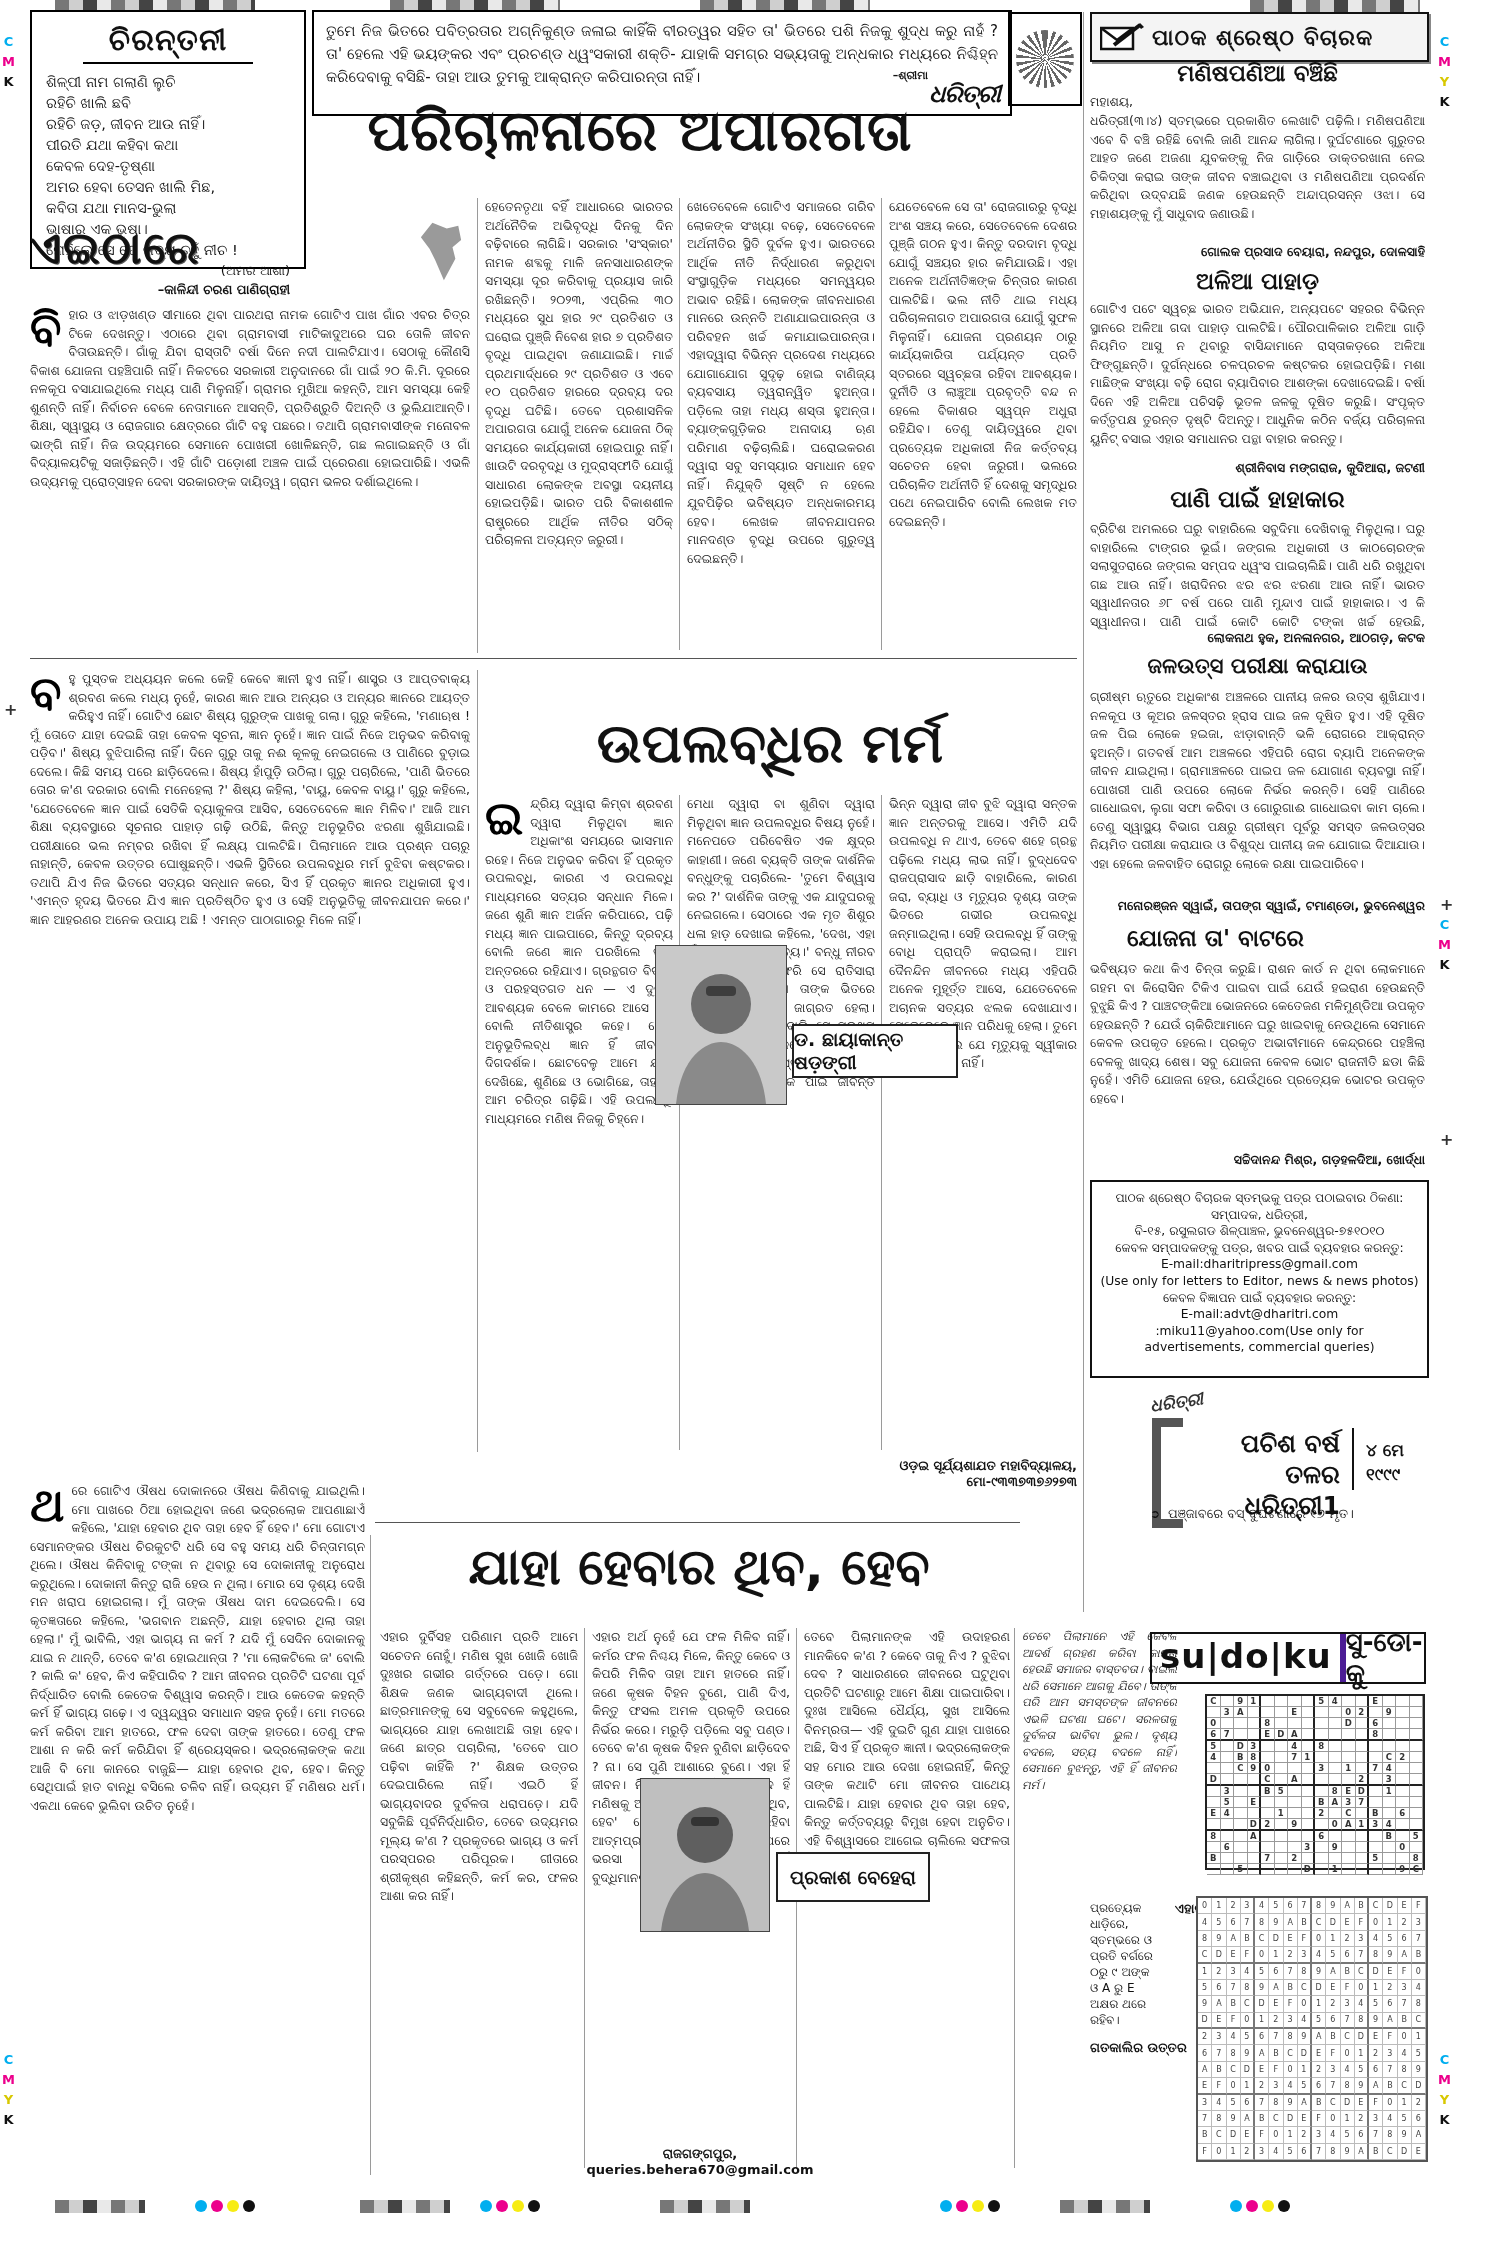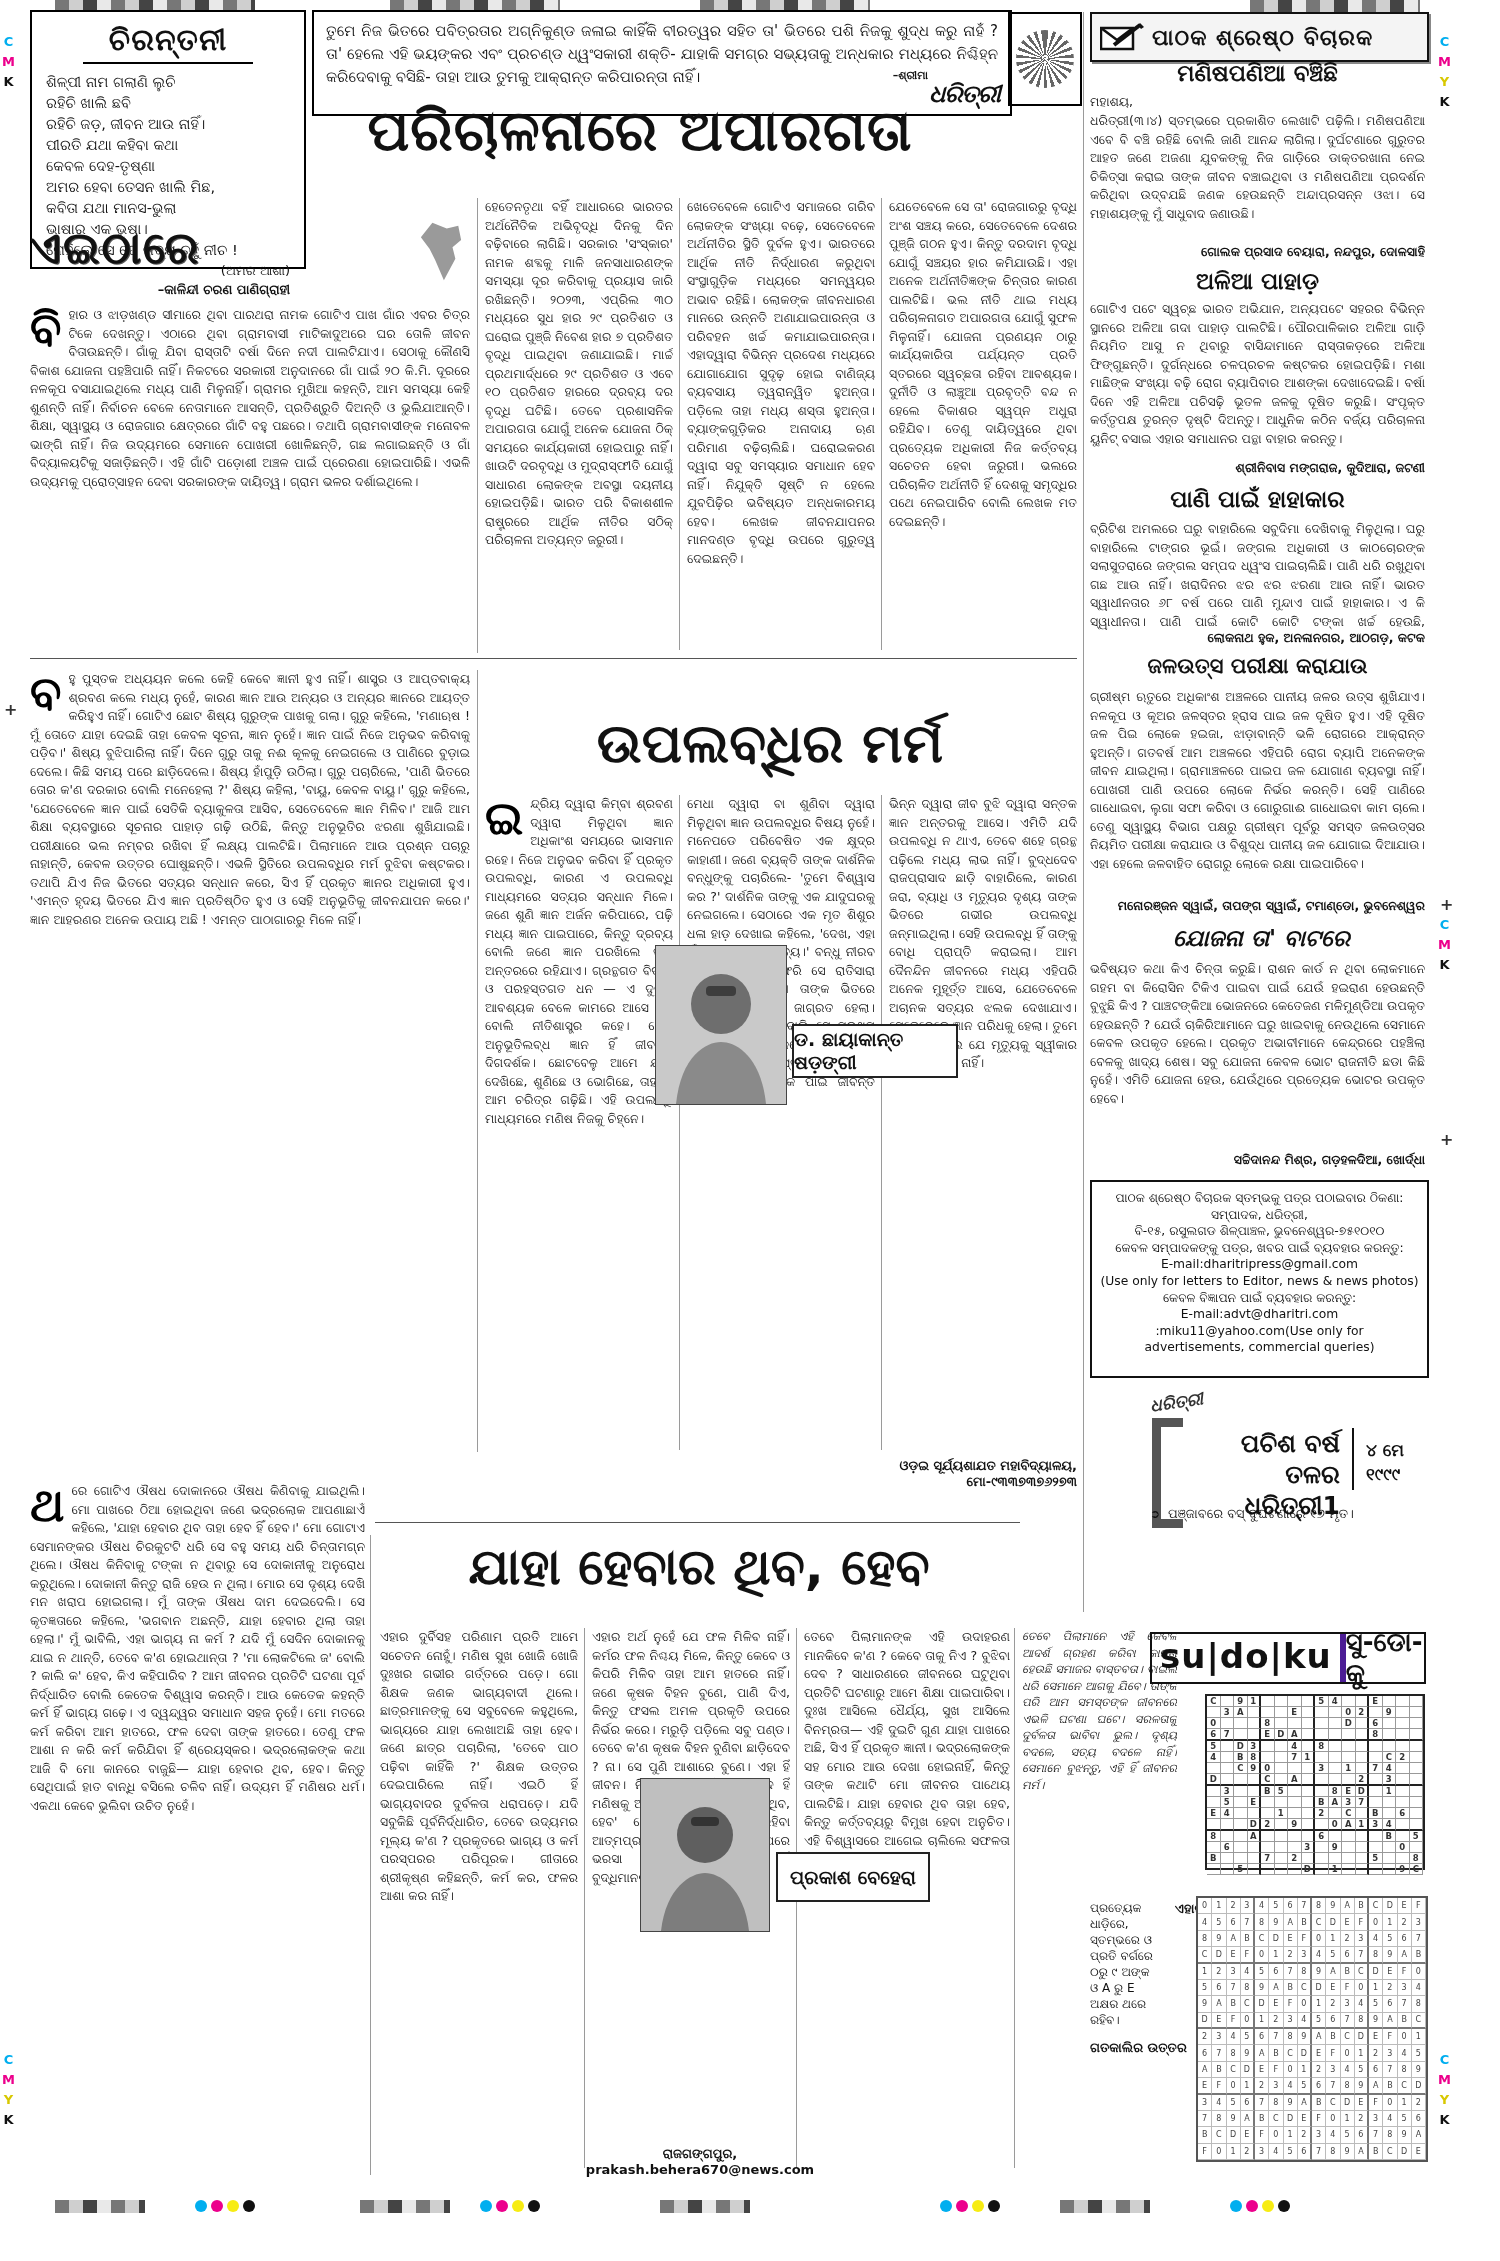--- a/index.html
+++ b/index.html
@@ -203,21 +203,21 @@
 
   <div class="abs photo" style="left:640px;top:1778px;width:128px;height:152px;">
     <svg width="128" height="152" viewBox="0 0 128 152">
       <rect width="128" height="152" fill="#bfbfbf"></rect>
       <circle cx="64" cy="56" r="28" fill="#5f5f5f"></circle>
       <rect x="50" y="38" width="28" height="9" rx="4" fill="#333"></rect>
       <path d="M20,152 C25,108 50,94 64,94 C78,94 103,108 108,152 Z" fill="#7d7d7d"></path>
     </svg>
   </div>
   <div class="abs name-box" style="left:776px;top:1852px;width:150px;height:46px;font-size:19px;">ପ୍ରକାଶ ବେହେରା</div>
-  <div class="abs bullet-mail" style="left:560px;top:2146px;width:280px;text-align:center;">ରାଜଗଙ୍ଗପୁର, prakash.behera670@news.com</div>
+  <div class="abs bullet-mail" style="left:560px;top:2146px;width:280px;text-align:center;">ରାଜଗଙ୍ଗପୁର, queries.behera670@gmail.com</div>
 
   <div class="abs vrule" style="left:1083px;top:12px;height:1600px;"></div>
 
   <div class="abs letters-header" style="left:1090px;top:12px;width:319px;height:38px;">
     <svg width="44" height="28" viewBox="0 0 44 28">
       <rect x="1" y="5" width="32" height="21" fill="#fff" stroke="#111" stroke-width="2.5"></rect>
       <polyline points="1,5 17,17 33,5" fill="none" stroke="#111" stroke-width="2.5"></polyline>
       <line x1="14" y1="22" x2="40" y2="2" stroke="#111" stroke-width="4"></line>
       <polygon points="40,0 44,4 41,6 38,2" fill="#111"></polygon>
     </svg>
@@ -234,21 +234,21 @@
   <div class="abs sig" style="left:1090px;top:460px;width:335px;">ଶ୍ରୀନିବାସ ମଙ୍ଗରାଜ, କୁଦିଆରା, ଜଟଣୀ</div>
 
   <div class="abs letter-head" style="left:1090px;top:486px;width:335px;">ପାଣି ପାଇଁ ହାହାକାର</div>
   <div class="abs txt" style="left:1090px;top:520px;width:335px;height:112px;overflow:hidden;">ବ୍ରିଟିଶ ଅମଲରେ ଘରୁ ବାହାରିଲେ ସବୁଦିମା ଦେଖିବାକୁ ମିଳୁଥିଲା। ଘରୁ ବାହାରିଲେ ଟାଙ୍ଗର ଭୂଇଁ। ଜଙ୍ଗଲ ଅଧିକାରୀ ଓ କାଠଚୋରଙ୍କ ସଲାସୁତରାରେ ଜଙ୍ଗଲ ସମ୍ପଦ ଧ୍ୱଂସ ପାଇଚାଲିଛି। ପାଣି ଧରି ରଖୁଥିବା ଗଛ ଆଉ ନାହିଁ। ଖରାଦିନର ଝର ଝର ଝରଣା ଆଉ ନାହିଁ। ଭାରତ ସ୍ୱାଧୀନତାର ୬୮ ବର୍ଷ ପରେ ପାଣି ମୁନ୍ଦାଏ ପାଇଁ ହାହାକାର। ଏ କି ସ୍ୱାଧୀନତା। ପାଣି ପାଇଁ କୋଟି କୋଟି ଟଙ୍କା ଖର୍ଚ୍ଚ ହେଉଛି, ପ୍ରଧାନମନ୍ତ୍ରୀଙ୍କ ସଭାକୁ ଟଙ୍କା ଖର୍ଚ୍ଚ କରି ଲୋକବୁହା ଚାଲିଛି। ବୃକ୍ଷ ରୋପଣ ପାଇଁ ପଇସା ନାହିଁ। ଏପରି ସ୍ୱାଧୀନତାରେ ଲାଭ କ'ଣ ?</div>
   <div class="abs sig" style="left:1090px;top:630px;width:335px;">ଲୋକନାଥ ହୁକ, ଅନଳାନଗର, ଆଠଗଡ଼, କଟକ</div>
 
   <div class="abs letter-head sm" style="left:1090px;top:654px;width:335px;">ଜଳଉତ୍ସ ପରୀକ୍ଷା କରାଯାଉ</div>
   <div class="abs txt" style="left:1090px;top:688px;width:335px;height:210px;overflow:hidden;">ଗ୍ରୀଷ୍ମ ଋତୁରେ ଅଧିକାଂଶ ଅଞ୍ଚଳରେ ପାନୀୟ ଜଳର ଉତ୍ସ ଶୁଖିଯାଏ। ନଳକୂପ ଓ କୂଅର ଜଳସ୍ତର ହ୍ରାସ ପାଇ ଜଳ ଦୂଷିତ ହୁଏ। ଏହି ଦୂଷିତ ଜଳ ପିଇ ଲୋକେ ହଇଜା, ଝାଡ଼ାବାନ୍ତି ଭଳି ରୋଗରେ ଆକ୍ରାନ୍ତ ହୁଅନ୍ତି। ଗତବର୍ଷ ଆମ ଅଞ୍ଚଳରେ ଏହିପରି ରୋଗ ବ୍ୟାପି ଅନେକଙ୍କ ଜୀବନ ଯାଇଥିଲା। ଗ୍ରାମାଞ୍ଚଳରେ ପାଇପ ଜଳ ଯୋଗାଣ ବ୍ୟବସ୍ଥା ନାହିଁ। ପୋଖରୀ ପାଣି ଉପରେ ଲୋକେ ନିର୍ଭର କରନ୍ତି। ସେହି ପାଣିରେ ଗାଧୋଇବା, ଲୁଗା ସଫା କରିବା ଓ ଗୋରୁଗାଈ ଗାଧୋଇବା କାମ ଚାଲେ। ତେଣୁ ସ୍ୱାସ୍ଥ୍ୟ ବିଭାଗ ପକ୍ଷରୁ ଗ୍ରୀଷ୍ମ ପୂର୍ବରୁ ସମସ୍ତ ଜଳଉତ୍ସର ନିୟମିତ ପରୀକ୍ଷା କରାଯାଉ ଓ ବିଶୁଦ୍ଧ ପାନୀୟ ଜଳ ଯୋଗାଇ ଦିଆଯାଉ। ଏହା ହେଲେ ଜଳବାହିତ ରୋଗରୁ ଲୋକେ ରକ୍ଷା ପାଇପାରିବେ।</div>
   <div class="abs sig" style="left:1090px;top:898px;width:335px;">ମନୋରଞ୍ଜନ ସ୍ୱାଇଁ, ତାପଙ୍ଗ ସ୍ୱାଇଁ, ଟମାଣ୍ଡୋ, ଭୁବନେଶ୍ୱର</div>
 
-  <div class="abs letter-head" style="left:1094px;top:925px;width:335px;font-style:italic;">ଯୋଜନା ତା' ବାଟରେ</div>
+  <div class="abs letter-head" style="left:1048px;top:925px;width:335px;">ଯୋଜନା ତା' ବାଟରେ</div>
   <div class="abs txt" style="left:1090px;top:960px;width:335px;height:192px;overflow:hidden;">ଭବିଷ୍ୟତ କଥା କିଏ ଚିନ୍ତା କରୁଛି। ରାଶନ କାର୍ଡ ନ ଥିବା ଲୋକମାନେ ଗହମ ବା କିରୋସିନ ଟିକିଏ ପାଇବା ପାଇଁ ଯେଉଁ ହଇରାଣ ହେଉଛନ୍ତି ବୁଝୁଛି କିଏ ? ପାଞ୍ଚଟଙ୍କିଆ ଭୋଜନରେ କେତେଜଣ ମଳିମୁଣ୍ଡିଆ ଉପକୃତ ହେଉଛନ୍ତି ? ଯେଉଁ ଚାକିରିଆମାନେ ଘରୁ ଖାଇବାକୁ ନେଉଥିଲେ ସେମାନେ କେବଳ ଉପକୃତ ହେଲେ। ପ୍ରକୃତ ଅଭାବୀମାନେ କେନ୍ଦ୍ରରେ ପହଞ୍ଚିଲା ବେଳକୁ ଖାଦ୍ୟ ଶେଷ। ସବୁ ଯୋଜନା କେବଳ ଭୋଟ ରାଜନୀତି ଛଡା କିଛି ନୁହେଁ। ଏମିତି ଯୋଜନା ହେଉ, ଯେଉଁଥିରେ ପ୍ରତ୍ୟେକ ଭୋଟର ଉପକୃତ ହେବେ।</div>
   <div class="abs sig" style="left:1090px;top:1152px;width:335px;">ସଚ୍ଚିଦାନନ୍ଦ ମିଶ୍ର, ଗଡ଼ହଳଦିଆ, ଖୋର୍ଦ୍ଧା</div>
 
   <div class="abs contact-box" style="left:1090px;top:1180px;width:323px;height:178px;">
       <div class="">ପାଠକ ଶ୍ରେଷ୍ଠ ବିଚାରକ ସ୍ତମ୍ଭକୁ ପତ୍ର ପଠାଇବାର ଠିକଣା:</div>
       <div class="">ସମ୍ପାଦକ, ଧରିତ୍ରୀ,</div>
       <div class="">ବି-୧୫, ରସୁଲଗଡ ଶିଳ୍ପାଞ୍ଚଳ, ଭୁବନେଶ୍ୱର-୭୫୧୦୧୦</div>
       <div class="">କେବଳ ସମ୍ପାଦକଙ୍କୁ ପତ୍ର, ଖବର ପାଇଁ ବ୍ୟବହାର କରନ୍ତୁ:</div>
       <div class="">E-mail:dharitripress@gmail.com</div>
       <div class="">(Use only for letters to Editor, news &amp; news photos)</div>

